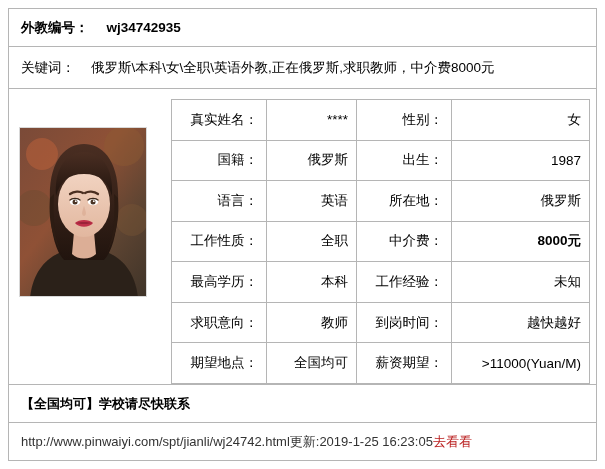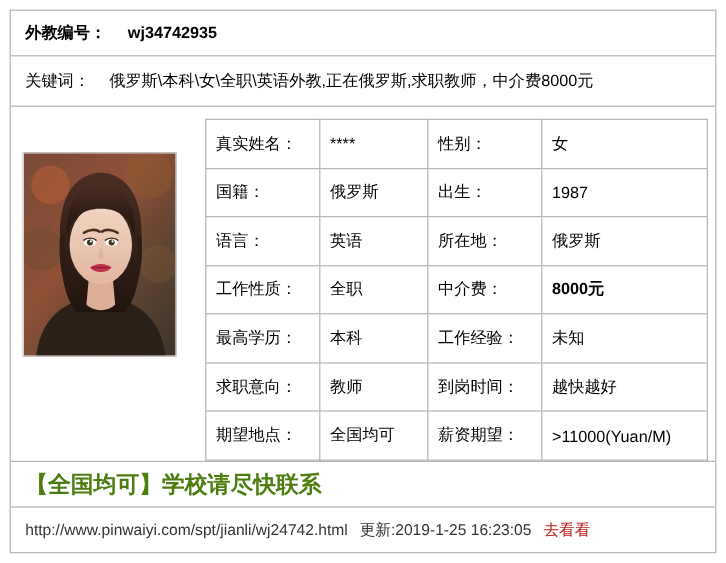--- a/index.html
+++ b/index.html
@@ -44,20 +44,21 @@
     padding-left: 12px;
     font-size: 13.5px;
     color: #000;
     gap: 16px;
   }
 
   .body {
     display: flex;
     padding: 10px 0 0 10px;
     height: 295px;
+    text-align: right;
   }
 
   .photo-wrap {
     width: 152px;
     padding-top: 28px;
   }
   .photo {
     width: 128px; height: 170px;
     border: 1px solid #d8d8d8;
     overflow: hidden;
@@ -85,33 +86,32 @@
   td.k2 { width: 95px; }
   td.v2 { width: 138px; }
   td.bold { font-weight: bold; }
 
   .row-note {
     height: 38px;
     border-top: 1px solid #b5b5b5;
     display: flex;
     align-items: center;
     padding-left: 12px;
-    font-size: 19px;
+    font-size: 13px;
     font-weight: bold;
-    color: #4d7c0f;
+    color: #000000;
   }
   .row-url {
     height: 38px;
     border-top: 1px solid #b5b5b5;
     display: flex;
     align-items: center;
     padding-left: 12px;
     font-size: 13px;
     color: #333;
-    gap: 10px;
   }
   .row-url .url { color: #333; text-decoration: none; }
   .row-url .updated { color: #333; }
   .row-url .more { color: #b91c1c; text-decoration: none; }
 
   .watermark {
     position: absolute;
     right: 10px;
     bottom: 4px;
     font-size: 17px;

